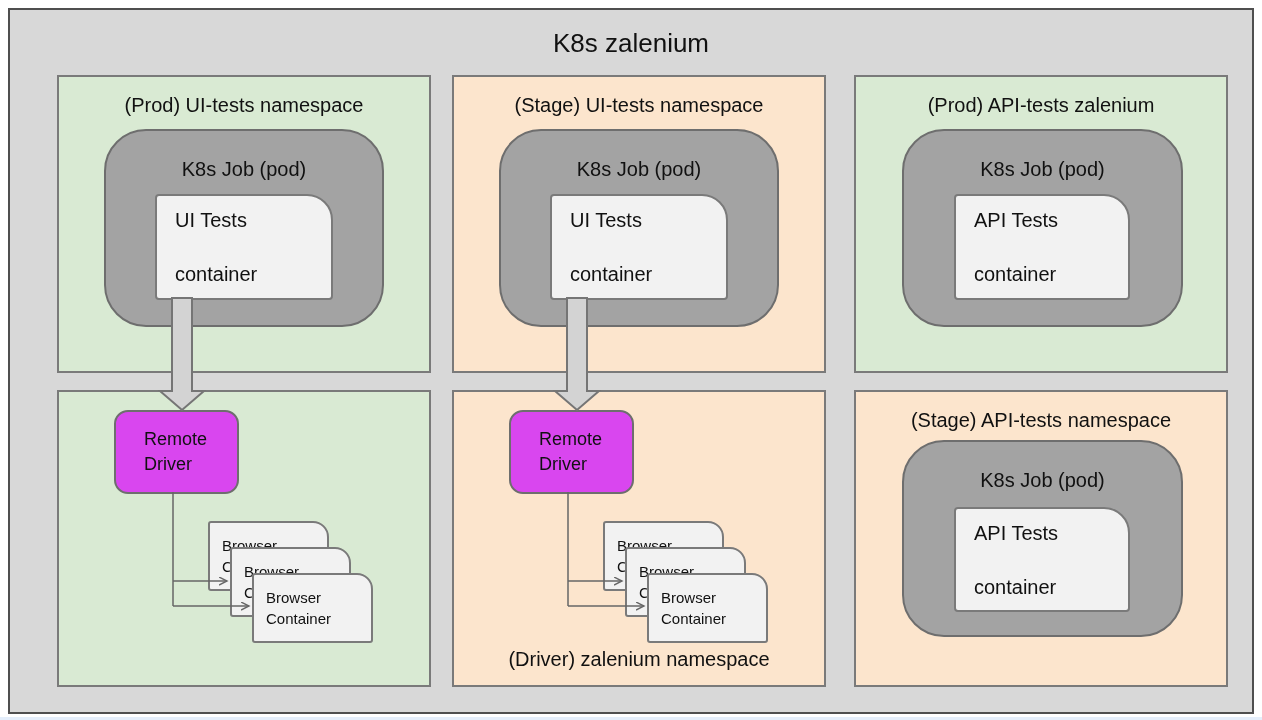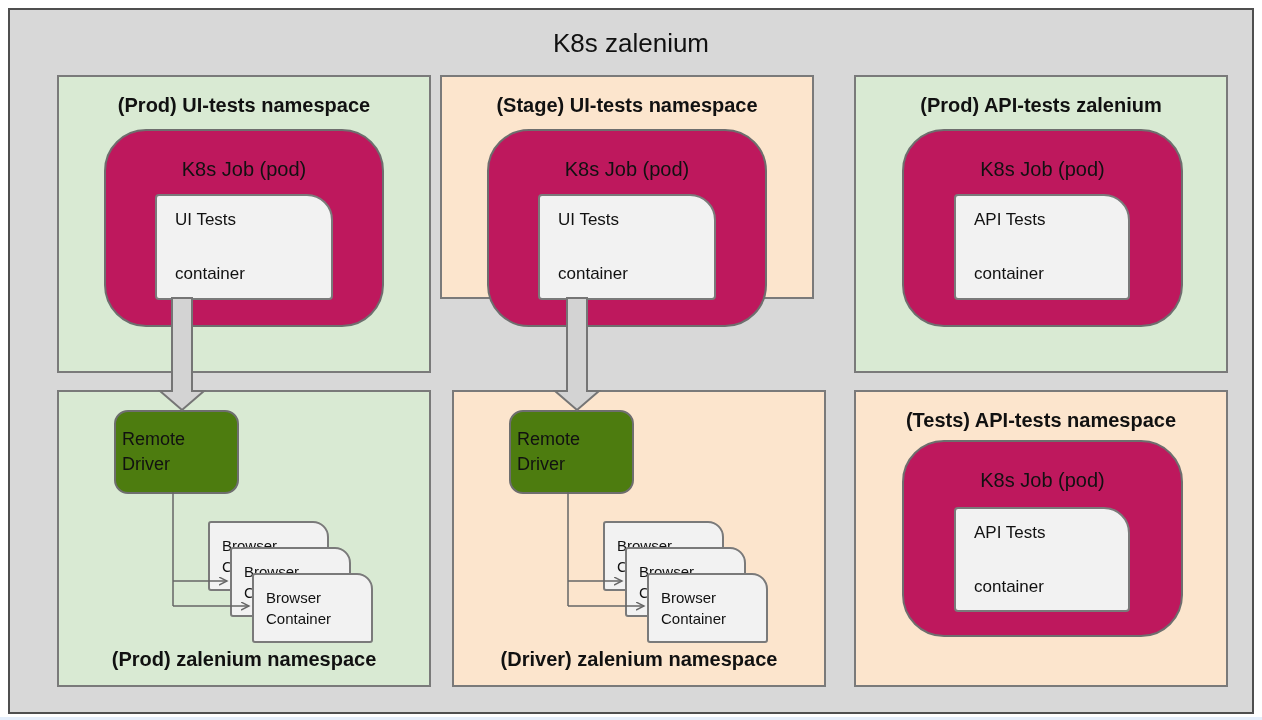--- a/index.html
+++ b/index.html
@@ -5,33 +5,33 @@
   html,body{margin:0;padding:0;background:#ffffff;}
   .canvas{position:relative;width:1262px;height:720px;background:#ffffff;overflow:hidden;
           font-family:"Liberation Sans","DejaVu Sans",sans-serif;color:#111111;}
   .cluster{position:absolute;left:8px;top:8px;width:1246px;height:706px;background:#d8d8d8;
            border:2px solid #4f4f4f;box-sizing:border-box;}
   .cluster-title{position:absolute;left:0;top:29px;width:100%;text-align:center;
                  font-size:26px;line-height:28px;}
   .ns{position:absolute;border:2px solid #7a7a7a;box-sizing:border-box;}
   .ns.green{background:#d9ead3;}
   .ns.orange{background:#fce5cd;}
-  .ns-label{position:absolute;left:0;width:100%;text-align:center;font-size:20px;line-height:28px;font-weight:bold;}
+  .ns-label{position:absolute;left:0;width:100%;text-align:center;font-size:20px;line-height:28px;}
   .ns-label.top{top:14px;}
   .ns-label.bottom{bottom:12px;}
-  .pod{position:absolute;background:#be185d;border:2px solid #6e6e6e;border-radius:42px;
+  .pod{position:absolute;background:#a3a3a3;border:2px solid #6e6e6e;border-radius:42px;
        box-sizing:border-box;}
   .pod-label{position:absolute;top:24px;left:0;width:100%;text-align:center;
              font-size:20px;line-height:28px;}
   .cbox{position:absolute;background:#f2f2f2;border:2px solid #7a7a7a;
         border-radius:4px 26px 4px 4px;box-sizing:border-box;display:flex;flex-direction:column;
-        justify-content:center;padding-left:18px;font-size:17px;line-height:30px;gap:24px;}
-  .rdriver{position:absolute;left:55px;top:18px;width:125px;height:84px;background:#4d7c0f;
+        justify-content:center;padding-left:18px;font-size:20px;line-height:30px;gap:24px;}
+  .rdriver{position:absolute;left:55px;top:18px;width:125px;height:84px;background:#d946ef;
            border:2px solid #6e6e6e;border-radius:14px;box-sizing:border-box;display:flex;
-           flex-direction:column;justify-content:center;padding-left:6px;
+           flex-direction:column;justify-content:center;padding-left:28px;
            font-size:18px;line-height:25px;}
   .bbox{position:absolute;width:121px;height:70px;background:#f2f2f2;border:2px solid #7a7a7a;
         border-radius:3px 16px 3px 3px;box-sizing:border-box;display:flex;flex-direction:column;
         justify-content:center;padding-left:12px;font-size:15px;line-height:21px;}
   .overlay{position:absolute;left:0;top:0;width:1262px;height:720px;pointer-events:none;}
   .bottom-strip{position:absolute;left:0;top:717px;width:1262px;height:3px;background:#e4eefb;}
 </style>
 </head>
 <body>
 
@@ -44,21 +44,21 @@
     <div class="ns-label top">(Prod) UI-tests namespace</div>
     <div class="pod" style="left:45px;top:52px;width:280px;height:198px;">
       <div class="pod-label">K8s Job (pod)</div>
       <div class="cbox" style="left:49px;top:63px;width:178px;height:106px;">
         <span>UI Tests</span>
         <span>container</span>
       </div>
     </div>
   </div>
 
-  <div class="ns orange" style="left:440px;top:75px;width:374px;height:224px;">
+  <div class="ns orange" style="left:452px;top:75px;width:374px;height:298px;">
     <div class="ns-label top">(Stage) UI-tests namespace</div>
     <div class="pod" style="left:45px;top:52px;width:280px;height:198px;">
       <div class="pod-label">K8s Job (pod)</div>
       <div class="cbox" style="left:49px;top:63px;width:178px;height:106px;">
         <span>UI Tests</span>
         <span>container</span>
       </div>
     </div>
   </div>
 
@@ -67,21 +67,20 @@
     <div class="pod" style="left:46px;top:52px;width:281px;height:198px;">
       <div class="pod-label">K8s Job (pod)</div>
       <div class="cbox" style="left:50px;top:63px;width:176px;height:106px;">
         <span>API Tests</span>
         <span>container</span>
       </div>
     </div>
   </div>
 
   <div class="ns green" style="left:57px;top:390px;width:374px;height:297px;">
-    <div class="ns-label bottom">(Prod) zalenium namespace</div>
     <div class="rdriver">
       <span>Remote</span>
       <span>Driver</span>
     </div>
     <div class="bbox" style="left:149px;top:129px;">
       <span>Browser</span>
       <span>Container</span>
     </div>
     <div class="bbox" style="left:171px;top:155px;">
       <span>Browser</span>
@@ -107,21 +106,21 @@
       <span>Browser</span>
       <span>Container</span>
     </div>
     <div class="bbox" style="left:193px;top:181px;">
       <span>Browser</span>
       <span>Container</span>
     </div>
   </div>
 
   <div class="ns orange" style="left:854px;top:390px;width:374px;height:297px;">
-    <div class="ns-label top">(Tests) API-tests namespace</div>
+    <div class="ns-label top">(Stage) API-tests namespace</div>
     <div class="pod" style="left:46px;top:48px;width:281px;height:197px;">
       <div class="pod-label">K8s Job (pod)</div>
       <div class="cbox" style="left:50px;top:65px;width:176px;height:105px;">
         <span>API Tests</span>
         <span>container</span>
       </div>
     </div>
   </div>
 
   <svg class="overlay" viewBox="0 0 1262 720" xmlns="http://www.w3.org/2000/svg">

